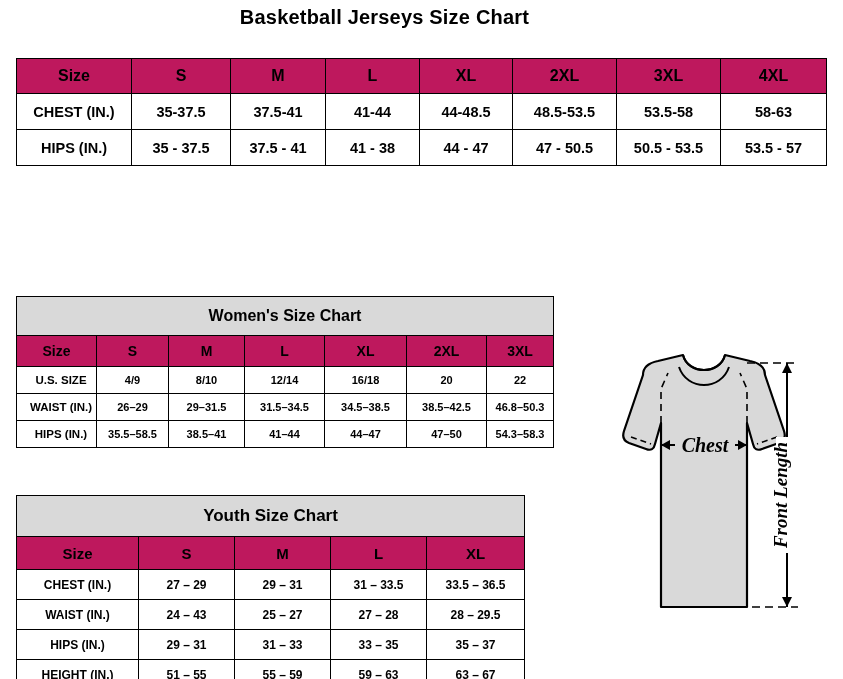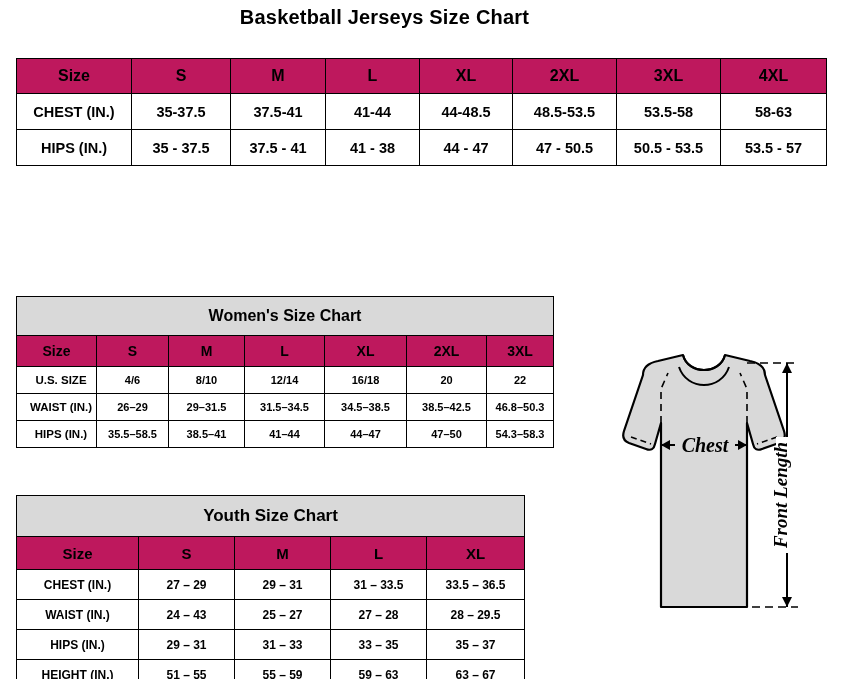--- a/index.html
+++ b/index.html
@@ -201,21 +201,21 @@
       <td class="hdr-cell">Size</td>
       <td class="hdr-cell">S</td>
       <td class="hdr-cell">M</td>
       <td class="hdr-cell">L</td>
       <td class="hdr-cell">XL</td>
       <td class="hdr-cell">2XL</td>
       <td class="hdr-cell">3XL</td>
     </tr>
     <tr>
       <td class="rowlabel">U.S. SIZE</td>
-      <td>4/6</td>
+      <td>4/9</td>
       <td>8/10</td>
       <td>12/14</td>
       <td>16/18</td>
       <td>20</td>
       <td>22</td>
     </tr>
     <tr>
       <td class="rowlabel">WAIST  (IN.)</td>
       <td>26–29</td>
       <td>29–31.5</td>

